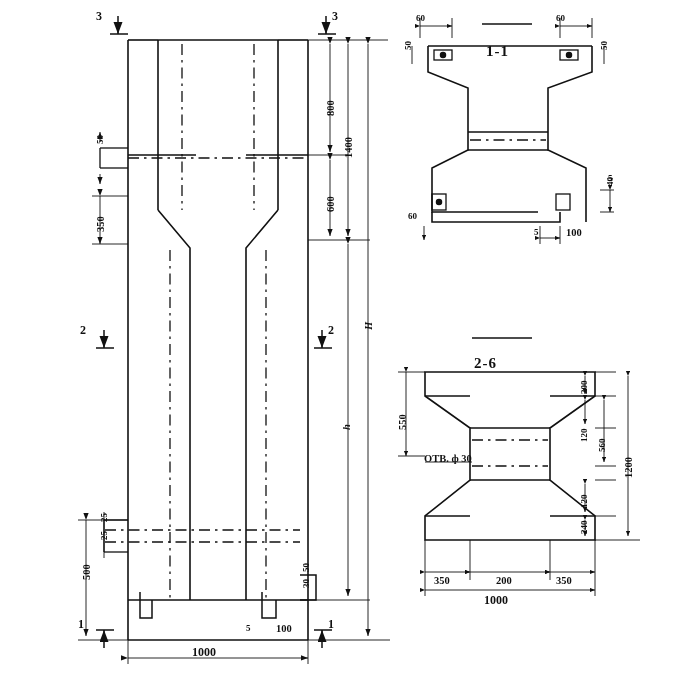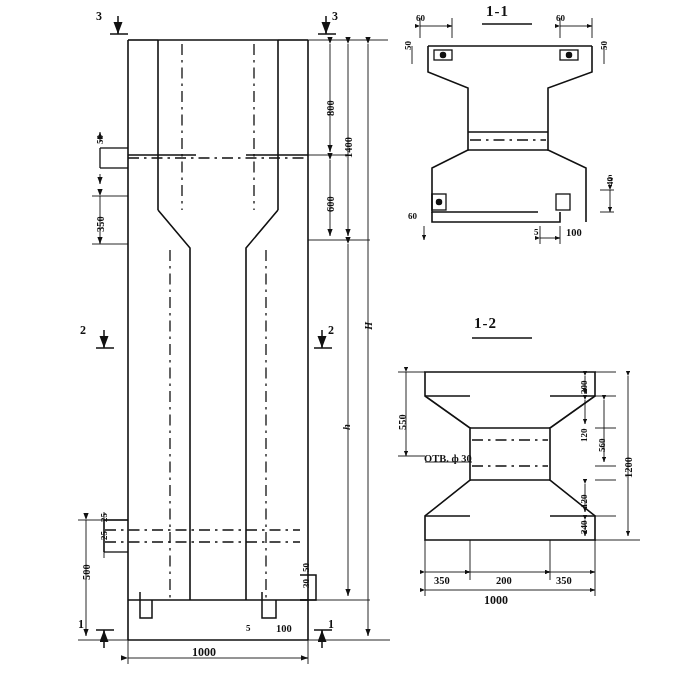--- a/index.html
+++ b/index.html
@@ -17,21 +17,21 @@
     position:absolute;
     font-family:"Liberation Serif", serif;
     font-weight:bold;
     font-size:12px;
     color:#111;
     white-space:nowrap;
     line-height:1;
   }
   .lbl.small{font-size:10.5px;}
   .lbl.tiny{font-size:9px;}
-  .lbl.title{font-size:15px;letter-spacing:1px;}
+  .lbl.title{font-size:15px;letter-spacing:1px;margin-top:40px;}
   .rot90{transform:rotate(-90deg);transform-origin:left top;}
   .ital{font-style:italic;}
 </style>
 </head>
 <body>
 
 <div id="sheet">
 
 <svg width="700" height="700" viewBox="0 0 700 700">
   <defs>
@@ -229,21 +229,21 @@
     <path d="M425,590 L595,590" marker-start="url(#arS)" marker-end="url(#arS)"></path>
   </g>
 
   <g stroke="#111" fill="none" stroke-width="1.4">
     <path d="M482,24 L532,24"></path>
     <path d="M472,338 L532,338"></path>
   </g>
 </svg>
 
 <div class="lbl title" style="left:486px;top:4px;">1-1</div>
-<div class="lbl title" style="left:474px;top:316px;">1-2</div>
+<div class="lbl title" style="left:474px;top:316px;">2-6</div>
 
 <div class="lbl" style="left:96px;top:10px;">3</div>
 <div class="lbl" style="left:332px;top:10px;">3</div>
 <div class="lbl" style="left:80px;top:324px;">2</div>
 <div class="lbl" style="left:328px;top:324px;">2</div>
 <div class="lbl" style="left:78px;top:618px;">1</div>
 <div class="lbl" style="left:328px;top:618px;">1</div>
 
 <div class="lbl small rot90" style="left:326px;top:116px;">800</div>
 <div class="lbl small rot90" style="left:326px;top:212px;">600</div>

